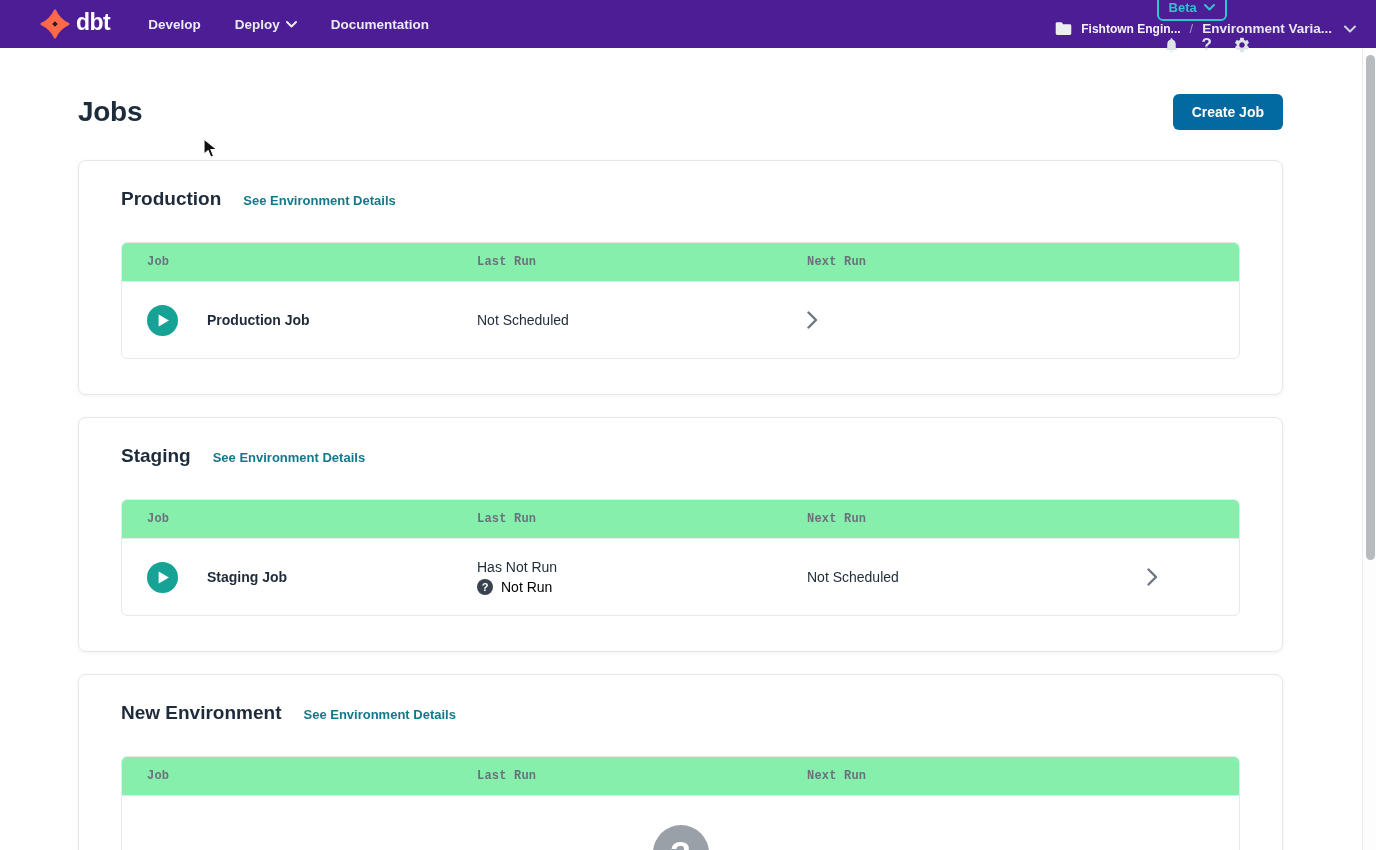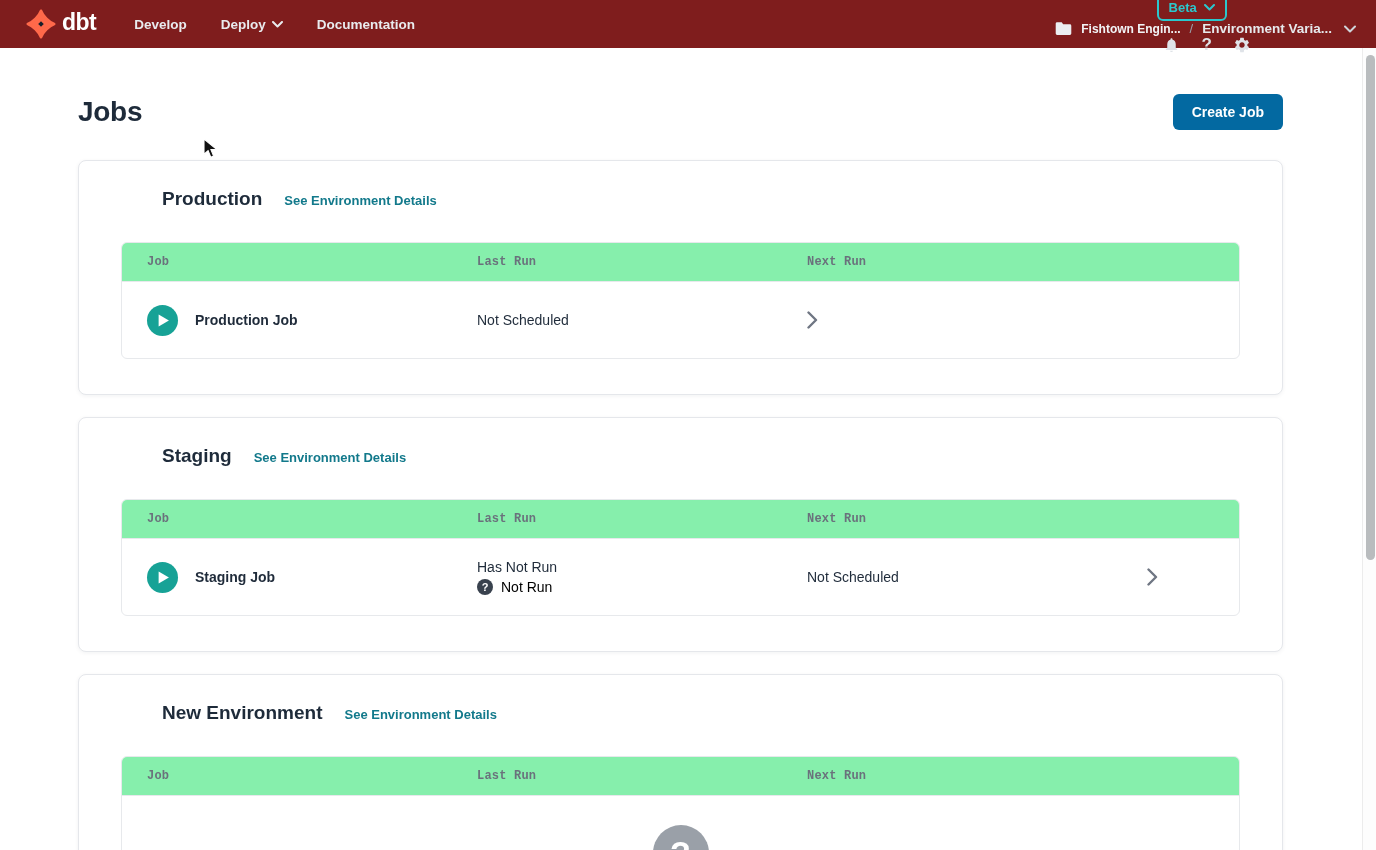--- a/index.html
+++ b/index.html
@@ -1,21 +1,21 @@
 <!DOCTYPE html>
 <html><head>
 <meta charset="utf-8">
 <style>
   * { margin:0; padding:0; box-sizing:border-box; }
   html,body { width:1376px; height:850px; overflow:hidden; background:#ffffff;
               font-family:"Liberation Sans", sans-serif; }
 
   
-  .topnav { height:48px; background:#7f1d1d; display:flex; align-items:center;
-            padding:0 20px 0 26px; position:relative; z-index:5; }
+  .topnav { height:48px; background:#4c1d95; display:flex; align-items:center;
+            padding:0 20px 0 40px; position:relative; z-index:5; }
   .brand { display:flex; align-items:center; gap:6px; cursor:pointer; }
   .brand-text { color:#ffffff; font-size:23px; font-weight:bold; letter-spacing:-0.5px; line-height:1; padding-bottom:3px;}
   .nav-menu { display:flex; align-items:center; gap:34px; margin-left:38px; }
   .nav-item { color:#e9ebee; font-size:13.5px; font-weight:700; display:flex; align-items:center;
               gap:6px; cursor:pointer; }
   .nav-right { margin-left:auto; display:flex; align-items:center;flex-direction:column; }
   .beta-badge { border:2px solid #2bc7cd; border-radius:6px; color:#2bc7cd; font-size:13px;
                 font-weight:700; padding:4px 10px; display:flex; align-items:center; gap:7px;
                 cursor:pointer; }
   .crumbs { display:flex; align-items:center; gap:9px; margin-left:28px; cursor:pointer; }
@@ -33,33 +33,33 @@
                margin-top:46px; margin-bottom:30px; }
   .page-title { font-size:28px; font-weight:700; color:#1e2b3a; letter-spacing:-0.3px; }
   .btn-primary { background:#0369a1; color:#ffffff; border:none; border-radius:6px;
                  font-family:"Liberation Sans", sans-serif;
                  font-size:14px; font-weight:600; padding:10px 19px; cursor:pointer; }
 
   
   .env-card { border:1px solid #e5e7eb; border-radius:8px; background:#ffffff;
               box-shadow:0 1px 4px rgba(20,30,50,0.06); padding:27px 42px 35px 42px;
               margin-bottom:22px; }
-  .env-head { display:flex; align-items:baseline; gap:22px;margin-left:41px; }
+  .env-head { display:flex; align-items:baseline; gap:22px; }
   .env-name { font-size:19px; font-weight:700; color:#1e2b3a; }
   .env-link { font-size:13px; font-weight:700; color:#12798b; text-decoration:none; cursor:pointer; }
 
   .job-table { margin-top:32px; border:1px solid #e7e9ec; border-radius:6px; overflow:hidden; }
   .t-head { display:grid; grid-template-columns:355px 330px 340px 1fr; height:39px;
             align-items:center; border-bottom:1px solid #e7e9ec; background:#86efac; }
   .t-head .th { font-family:"Liberation Mono","DejaVu Sans Mono",monospace;
                 font-size:12px; font-weight:700; color:#6a717c; letter-spacing:0.2px; }
   .th:first-child, .cell-job { padding-left:25px; }
   .t-row { display:grid; grid-template-columns:355px 330px 340px 1fr; height:76px;
            align-items:center; cursor:pointer; }
-  .cell-job { display:flex; align-items:center; gap:17px; }
+  .cell-job { display:flex; align-items:center; gap:29px; }
   .play-btn { width:31px; height:31px; border-radius:50%; background:#17a296; display:flex;
               align-items:center; justify-content:center; flex:none; cursor:pointer; }
   .job-name { font-size:14px; font-weight:700; color:#1f2b3a; }
   .cell-last { display:flex; flex-direction:column; gap:4px; }
   .last-date { font-size:14px; color:#1f2b3a; }
   .last-status { display:flex; align-items:center; gap:8px; font-size:14px; }
   .status-success .status-label { color:#16a195; }
   .status-notrun .status-label { color:#000000; }
   .cell-next { font-size:14px; color:#1f2b3a; }
   .cell-arrow { display:flex; align-items:center; }

